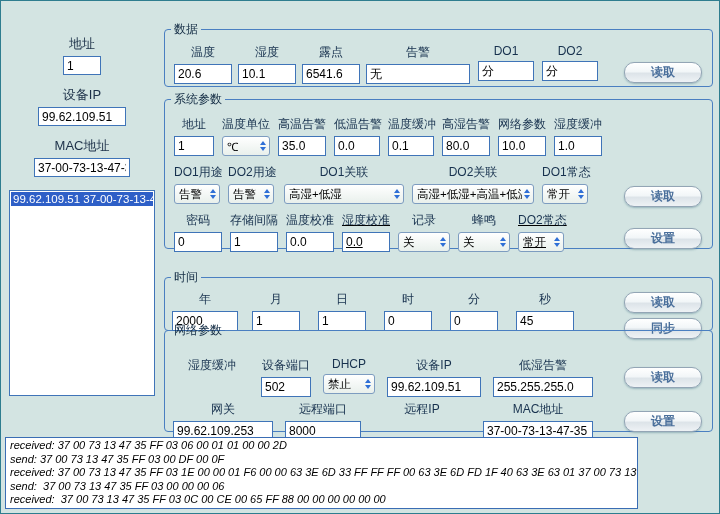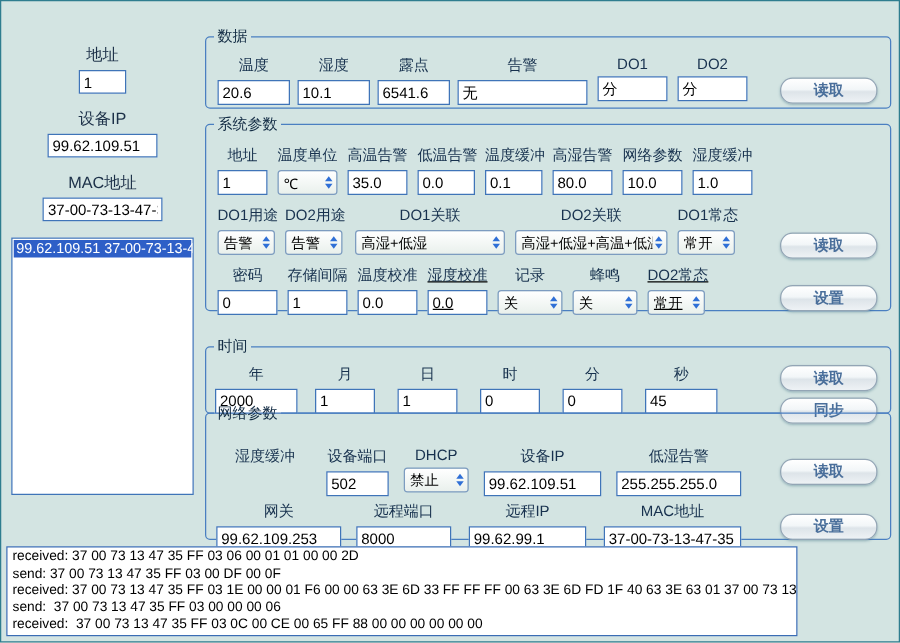--- a/index.html
+++ b/index.html
@@ -58,21 +58,21 @@
     align-items:center;padding:0 3px 0 4px;font-size:11.5px;color:#000;}
   .cval{flex:1;text-align:left;overflow:hidden;white-space:nowrap;}
   .arrows{display:flex;flex-direction:column;gap:2px;align-items:center;margin-left:2px;}
   .arrows .up{width:0;height:0;border-left:3px solid transparent;
     border-right:3px solid transparent;border-bottom:4px solid #2f6fd6;}
   .arrows .dn{width:0;height:0;border-left:3px solid transparent;
     border-right:3px solid transparent;border-top:4px solid #2f6fd6;}
   
   .log{position:absolute;left:4px;top:436px;width:633px;height:72px;background:#fff;
     border:1px solid #3a6db4;font-size:11px;line-height:13.5px;padding:1px 4px;
-    box-sizing:border-box;overflow:hidden;color:#000;}
+    box-sizing:border-box;overflow:hidden;color:#000;font-style:italic;}
   .log div{white-space:pre;}
 </style>
 </head>
 <body>
 
 <div class="window">
 
 
   <div class="left-panel">
     <span class="plabel" style="margin-top:8px">地址</span>
@@ -328,21 +328,20 @@
       <div class="field" style="left:8px;width:100px;">
         <span class="flabel">网关</span>
         <input class="tbox" value="99.62.109.253" style="">
       </div>
       <div class="field" style="left:120px;width:76px;">
         <span class="flabel">远程端口</span>
         <input class="tbox" value="8000" style="">
       </div>
       <div class="field" style="left:210px;width:94px;">
         <span class="flabel">远程IP</span>
-        <input class="tbox" value="99.62.99.1" style="">
       </div>
       <div class="field" style="left:318px;width:110px;">
         <span class="flabel">MAC地址</span>
         <input class="tbox" value="37-00-73-13-47-35" style="">
       </div>
     </div>
     <div class="btn" style="left:459px;top:28px;">读取</div>
     <div class="btn" style="left:459px;top:72px;">设置</div>
   </fieldset>
 

